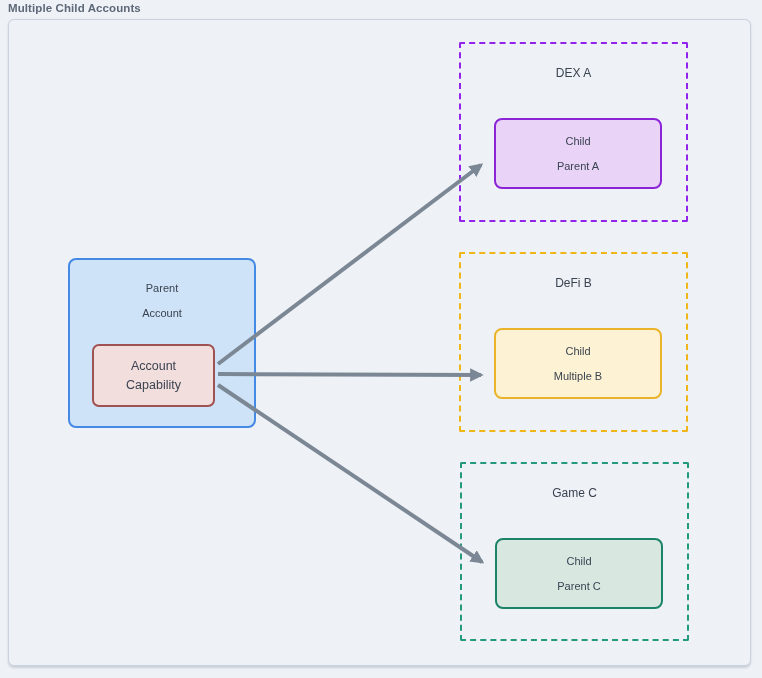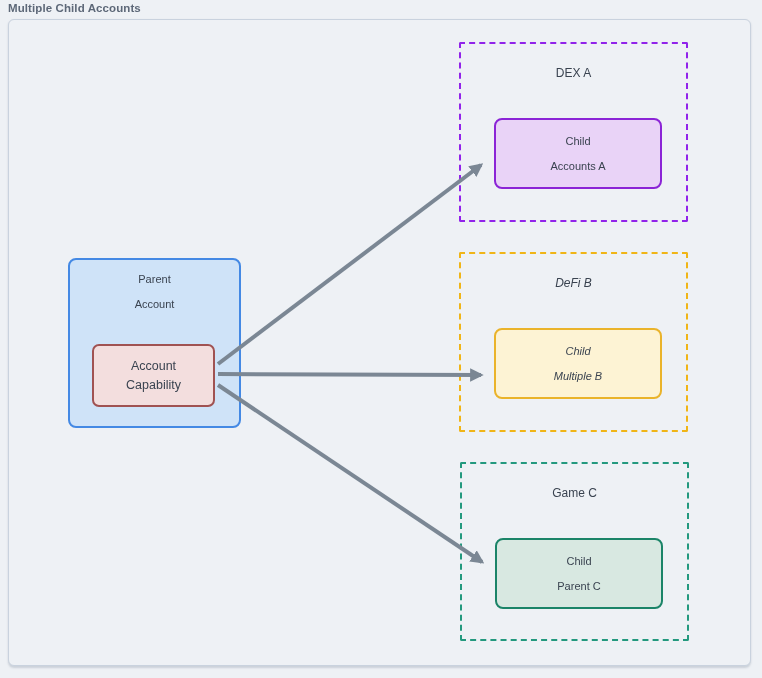--- a/index.html
+++ b/index.html
@@ -45,27 +45,27 @@
     justify-content: center;
     text-align: center;
     color: #3a4350;
     font-size: 11px;
     line-height: 25px;
     font-weight: 500;
   }
   .parent-node {
     left: 68px;
     top: 258px;
-    width: 173px;
+    width: 188px;
     height: 170px;
     border: 2px solid #4489e4;
     background: #cfe3f8;
     border-radius: 8px;
     justify-content: flex-start;
-    padding-top: 7px;
+    padding-top: 16px;
   }
   .capability-node {
     left: 92px;
     top: 344px;
     width: 123px;
     height: 63px;
     border: 2px solid #a05252;
     background: #f3dede;
     border-radius: 7px;
     font-size: 12.5px;
@@ -73,21 +73,21 @@
   }
   .group {
     position: absolute;
     box-sizing: border-box;
     width: 229px;
     height: 180px;
     border: 2px dashed #999;
     border-radius: 2px;
   }
   .group-a { left: 459px; top: 42px; }
-  .group-b { left: 459px; top: 252px; font-style: italic; }
+  .group-b { left: 459px; top: 252px; }
   .group-c { left: 460px; top: 462px; height: 179px; }
   .group-title {
     position: absolute;
     left: 0;
     top: 22px;
     width: 100%;
     text-align: center;
     font-size: 12px;
     font-weight: 500;
     color: #3a4350;
@@ -130,21 +130,21 @@
 
   <div class="node capability-node" style="background-color: rgb(243, 222, 222); border-color: rgb(160, 82, 82);">
     <span>Account</span>
     <span>Capability</span>
   </div>
 
   <div class="group group-a" style="border-color: rgb(145, 35, 234);">
     <div class="group-title">DEX A</div>
     <div class="node child-node" style="background-color: rgb(233, 211, 247); border-color: rgb(139, 36, 214);">
       <span>Child</span>
-      <span>Accounts A</span>
+      <span>Parent A</span>
     </div>
   </div>
 
   <div class="group group-b" style="border-color: rgb(240, 181, 23);">
     <div class="group-title">DeFi B</div>
     <div class="node child-node" style="background-color: rgb(253, 243, 212); border-color: rgb(234, 179, 42);">
       <span>Child</span>
       <span>Multiple B</span>
     </div>
   </div>

